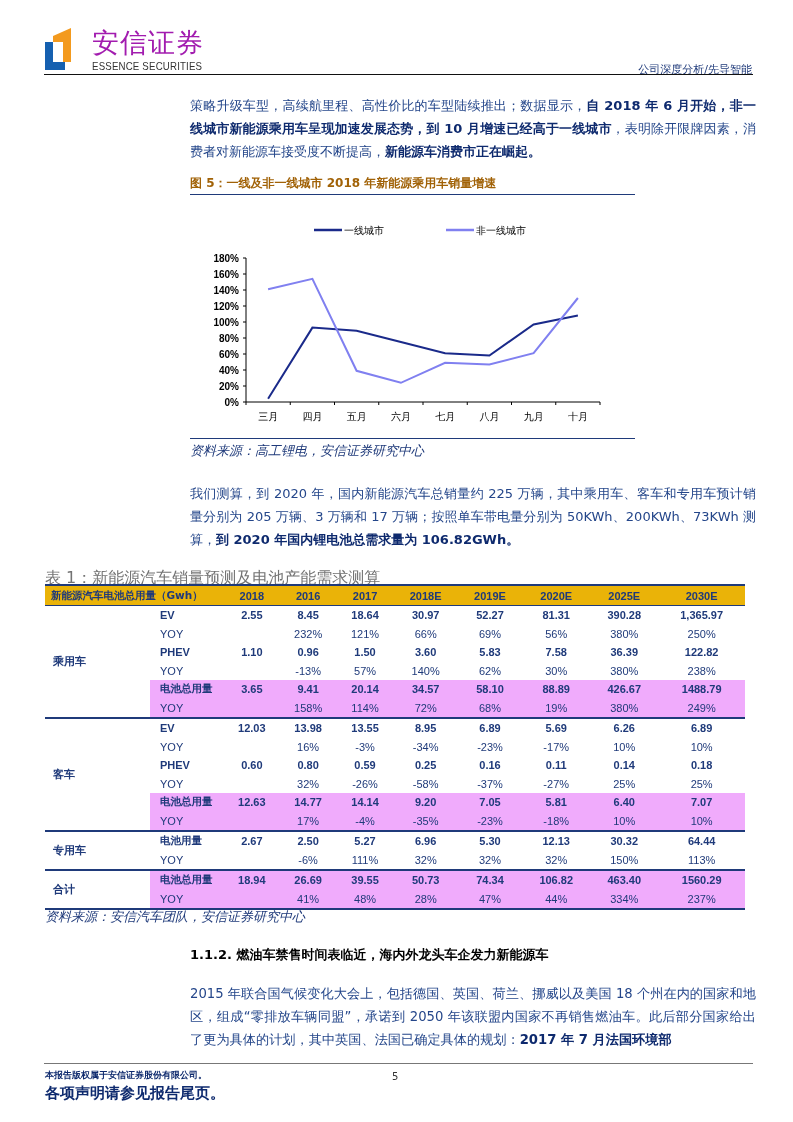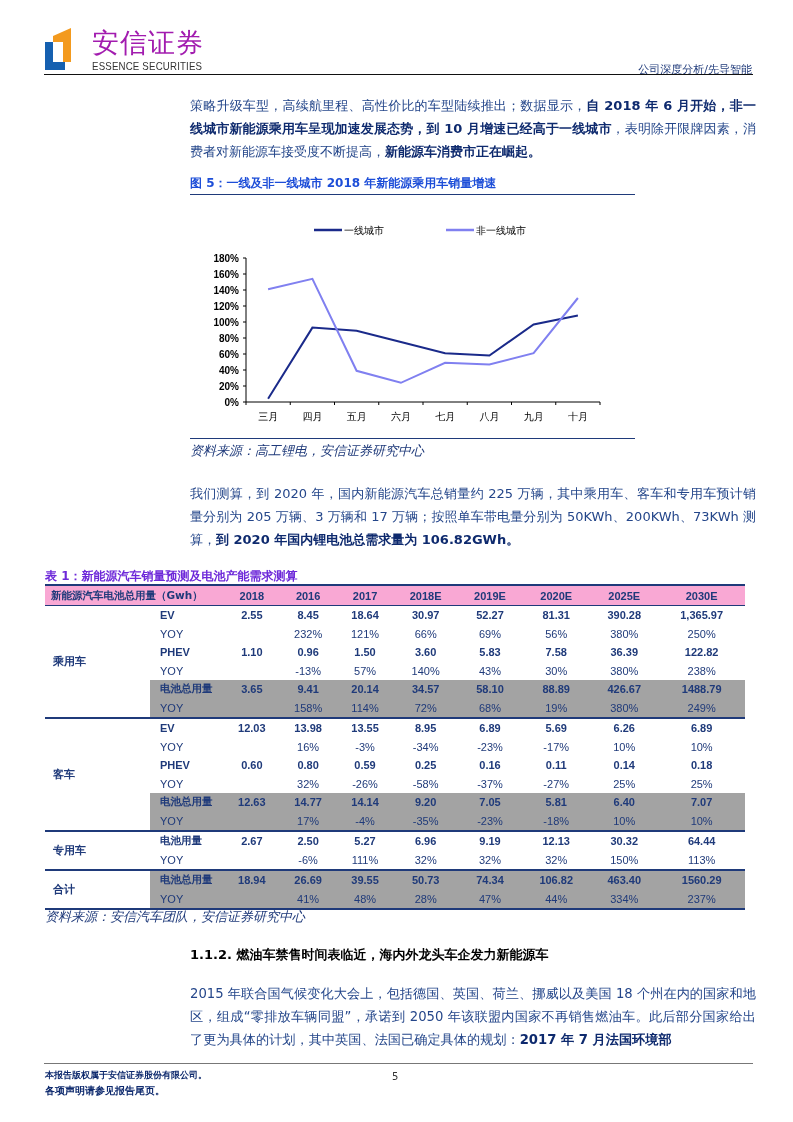--- a/index.html
+++ b/index.html
@@ -9,54 +9,54 @@
   
   .logo-mark { left:45px; top:28px; width:26px; height:42px; }
   .logo-cn { left:92px; top:25px; font-size:27px; color:#a21caf; letter-spacing:1px; font-family:"DejaVu Sans", sans-serif; }
   .logo-en { left:92px; top:60px; font-size:11px; color:#333333; letter-spacing:0.2px; font-family:"Liberation Sans", sans-serif; transform:scaleX(0.88); transform-origin:left; }
   .header-tag { right:41px; top:62px; font-size:11px; color:#1f3a7a; }
   .header-rule { left:44px; top:74px; width:709px; height:1px; background:#111; }
 
   .para { left:190px; width:566px; font-size:13px; line-height:23px; color:#24468a; text-align:justify; }
   .para b { color:#0e2a6e; font-weight:bold; }
   .p1 { top:94px; }
-  .fig-title { left:190px; top:175px; font-size:12px; font-weight:bold; color:#1d4ed8; }
+  .fig-title { left:190px; top:175px; font-size:12px; font-weight:bold; color:#a16207; }
   .fig-rule { left:190px; top:194px; width:445px; height:1px; background:#1f3a7a; }
 
   
   .chart { left:186px; top:210px; width:452px; height:230px; }
   .source-rule { left:190px; top:438px; width:445px; height:1px; background:#1f3a7a; }
   .source { font-size:13px; font-style:italic; color:#1f3a7a; font-family:"DejaVu Serif", serif; }
   .src1 { left:190px; top:442px; }
 
   .p2 { top:482px; }
 
   
-  .tbl-title { left:45px; top:568px; font-size:12px; font-weight:bold; color:#6d28d9; }
+  .tbl-title { left:45px; top:568px; font-size:16px; font-weight:normal; color:#737373; }
   table.data { position:absolute; left:45px; top:584px; width:700px; border-collapse:collapse;
                font-family:"Liberation Sans", sans-serif; font-size:11px; color:#1f3a7a; }
   table.data td, table.data th { padding:0; height:18.5px; text-align:center; }
-  table.data thead th { background:#f9a8d4; font-weight:bold; color:#1f3a7a; border-top:2px solid #1f3a7a; border-bottom:1px solid #1f3a7a; height:19px; }
+  table.data thead th { background:#eab308; font-weight:bold; color:#1f3a7a; border-top:2px solid #1f3a7a; border-bottom:1px solid #1f3a7a; height:19px; }
   table.data thead th.hlabel { text-align:left; padding-left:6px; font-family:"DejaVu Sans", sans-serif; font-size:10.5px; }
   td.cat { font-weight:bold; text-align:left !important; padding-left:8px !important; font-family:"DejaVu Sans", sans-serif; font-size:11px; width:97px; }
   td.metric { text-align:left !important; padding-left:10px !important; width:64px; }
   td.metric.bold { font-weight:bold; }
   tr.val td.num { font-weight:bold; }
-  tr.shade td.shade-cell { background:#a3a3a3; }
+  tr.shade td.shade-cell { background:#f0abfc; }
   tr.group-end td { border-bottom:2px solid #1f3a7a; }
   .cn-metric { font-family:"DejaVu Sans", sans-serif; font-size:10.5px; }
 
   .src2 { left:45px; top:908px; }
 
   .sec-title { left:190px; top:946px; font-size:13px; font-weight:bold; color:#000000; }
   .p3 { top:982px; font-size:13.2px; }
 
   .footer-rule { left:44px; top:1063px; width:709px; height:1px; background:#777; }
   .footer-l1 { left:45px; top:1069px; font-size:9px; font-weight:bold; color:#0e2a6e; }
-  .footer-l2 { left:45px; top:1084px; font-size:10px; font-weight:bold; color:#0e2a6e; }
+  .footer-l2 { left:45px; top:1084px; font-size:15px; font-weight:bold; color:#0e2a6e; }
   .page-num { left:392px; top:1071px; font-size:10px; color:#333; }
 </style>
 </head>
 <body>
 
 <svg class="abs logo-mark" viewBox="0 0 26 42">
   <rect x="0" y="14" width="8" height="28" fill="#1560b0"></rect>
   <rect x="0" y="34" width="20" height="8" fill="#1560b0"></rect>
   <polygon points="8,8 26,0 26,34 18,34 18,14 8,14" fill="#f39a1e"></polygon>
 </svg>
@@ -176,21 +176,21 @@
         <td class="num shade-cell">7.58</td>
         <td class="num shade-cell">36.39</td>
         <td class="num shade-cell">122.82</td>
       </tr>
       <tr>
         <td class="metric shade-cell">YOY</td>
         <td class="num shade-cell"></td>
         <td class="num shade-cell">-13%</td>
         <td class="num shade-cell">57%</td>
         <td class="num shade-cell">140%</td>
-        <td class="num shade-cell">43%</td>
+        <td class="num shade-cell">62%</td>
         <td class="num shade-cell">30%</td>
         <td class="num shade-cell">380%</td>
         <td class="num shade-cell">238%</td>
       </tr>
       <tr class="shade val">
         <td class="metric shade-cell bold cn-metric">电池总用量</td>
         <td class="num shade-cell">3.65</td>
         <td class="num shade-cell">9.41</td>
         <td class="num shade-cell">20.14</td>
         <td class="num shade-cell">34.57</td>
@@ -277,21 +277,21 @@
         <td class="num shade-cell">10%</td>
         <td class="num shade-cell">10%</td>
       </tr>
       <tr class="val">
         <td class="cat" rowspan="2" style="border-bottom: 2px solid rgb(31, 58, 122);">专用车</td>
         <td class="metric shade-cell bold cn-metric">电池用量</td>
         <td class="num shade-cell">2.67</td>
         <td class="num shade-cell">2.50</td>
         <td class="num shade-cell">5.27</td>
         <td class="num shade-cell">6.96</td>
-        <td class="num shade-cell">9.19</td>
+        <td class="num shade-cell">5.30</td>
         <td class="num shade-cell">12.13</td>
         <td class="num shade-cell">30.32</td>
         <td class="num shade-cell">64.44</td>
       </tr>
       <tr class="group-end">
         <td class="metric shade-cell">YOY</td>
         <td class="num shade-cell"></td>
         <td class="num shade-cell">-6%</td>
         <td class="num shade-cell">111%</td>
         <td class="num shade-cell">32%</td>

